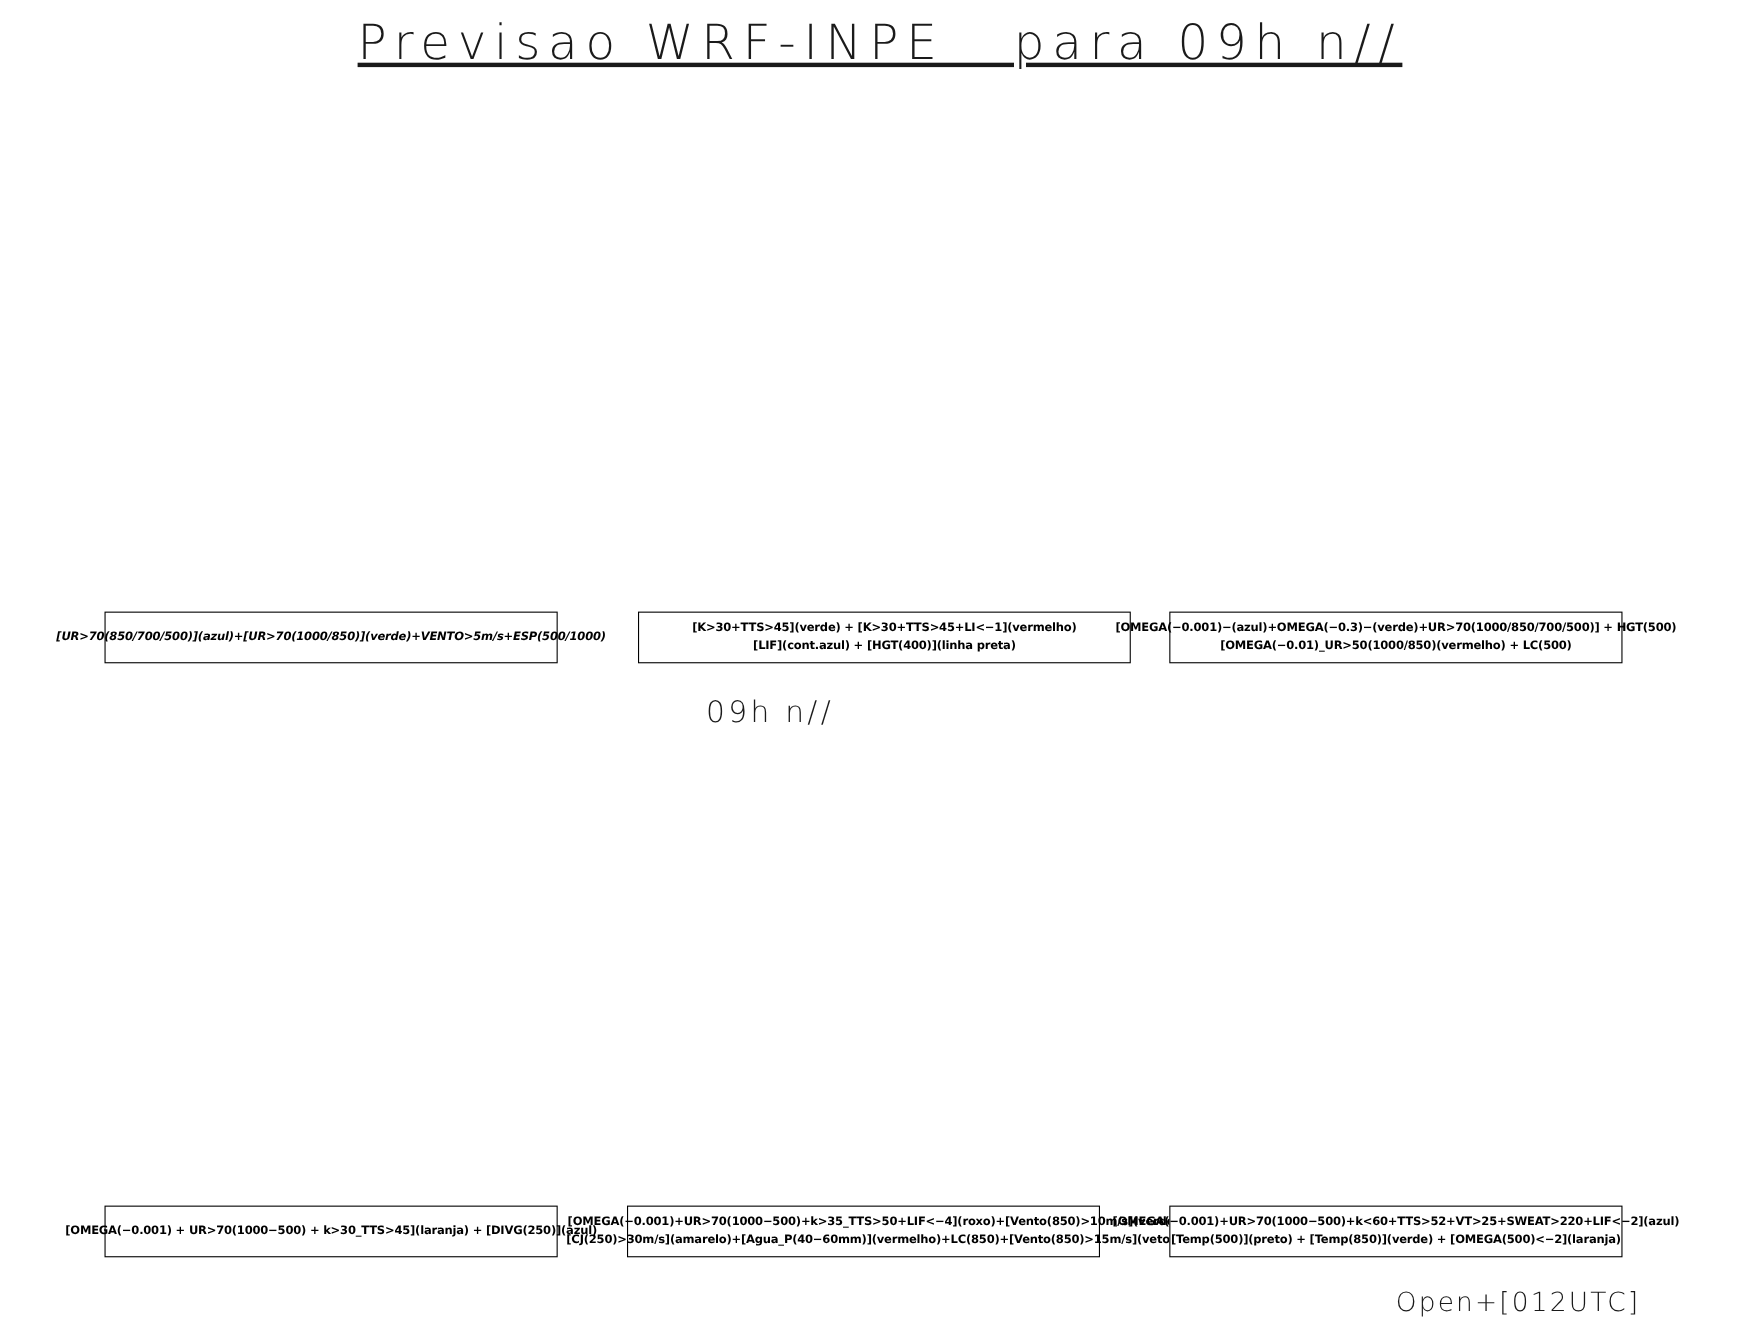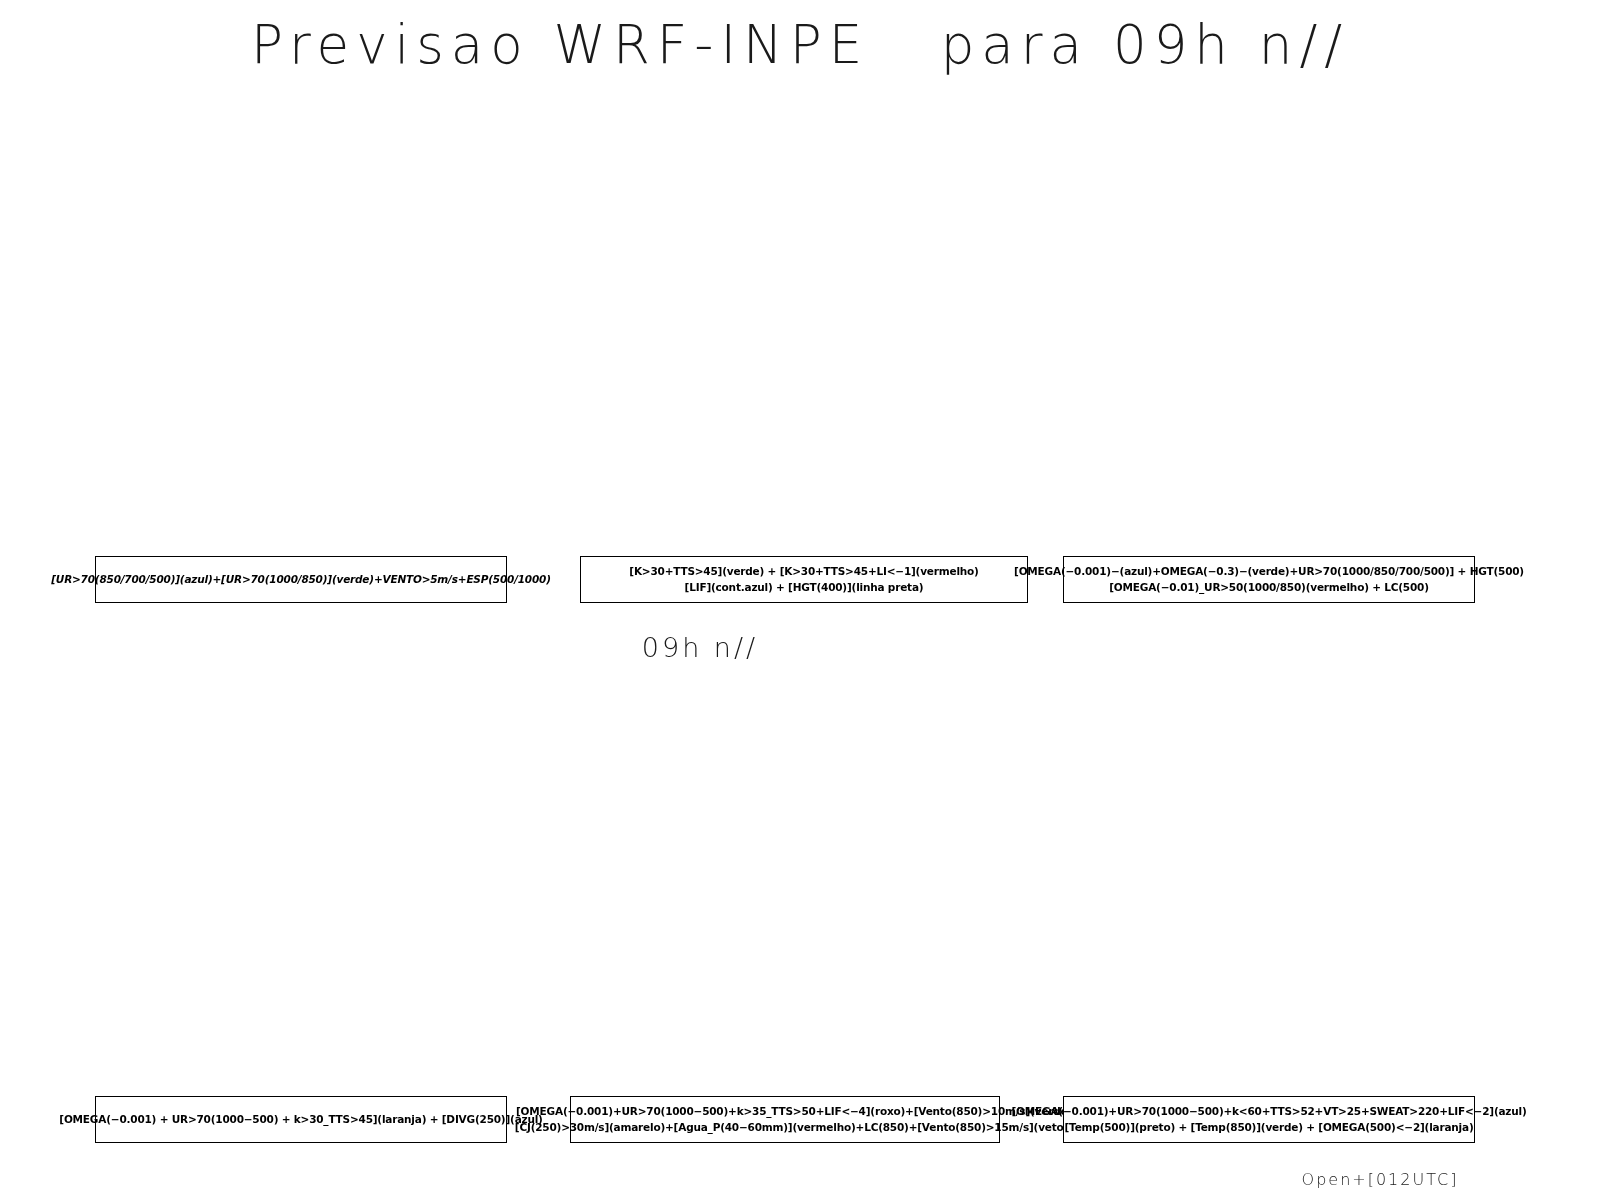--- a/index.html
+++ b/index.html
@@ -17,25 +17,26 @@
   }
 
   
   .main-title {
     position: absolute;
     top: 14px;
     left: 0;
     width: 1600px;
     text-align: center;
     font-family: "DejaVu Sans", sans-serif;
-    font-size: 53px;
+    font-size: 44px;
     font-weight: 300;
     letter-spacing: 7px;
     color: #1a1a1a;
     white-space: pre;
+    text-decoration: underline;
   }
 
   
   .mid-title {
     position: absolute;
     top: 632px;
     left: 0;
     width: 1400px;
     text-align: center;
     font-size: 27px;
@@ -45,21 +46,21 @@
     white-space: pre;
   }
 
   
   .footer-label {
     position: absolute;
     top: 1170px;
     left: 1180px;
     width: 400px;
     text-align: center;
-    font-size: 16px;
+    font-size: 24px;
     font-weight: 300;
     letter-spacing: 2px;
     color: #1a1a1a;
     white-space: pre;
   }
 
   
   .legend-box {
     position: absolute;
     border: 1.6px solid #000000;

